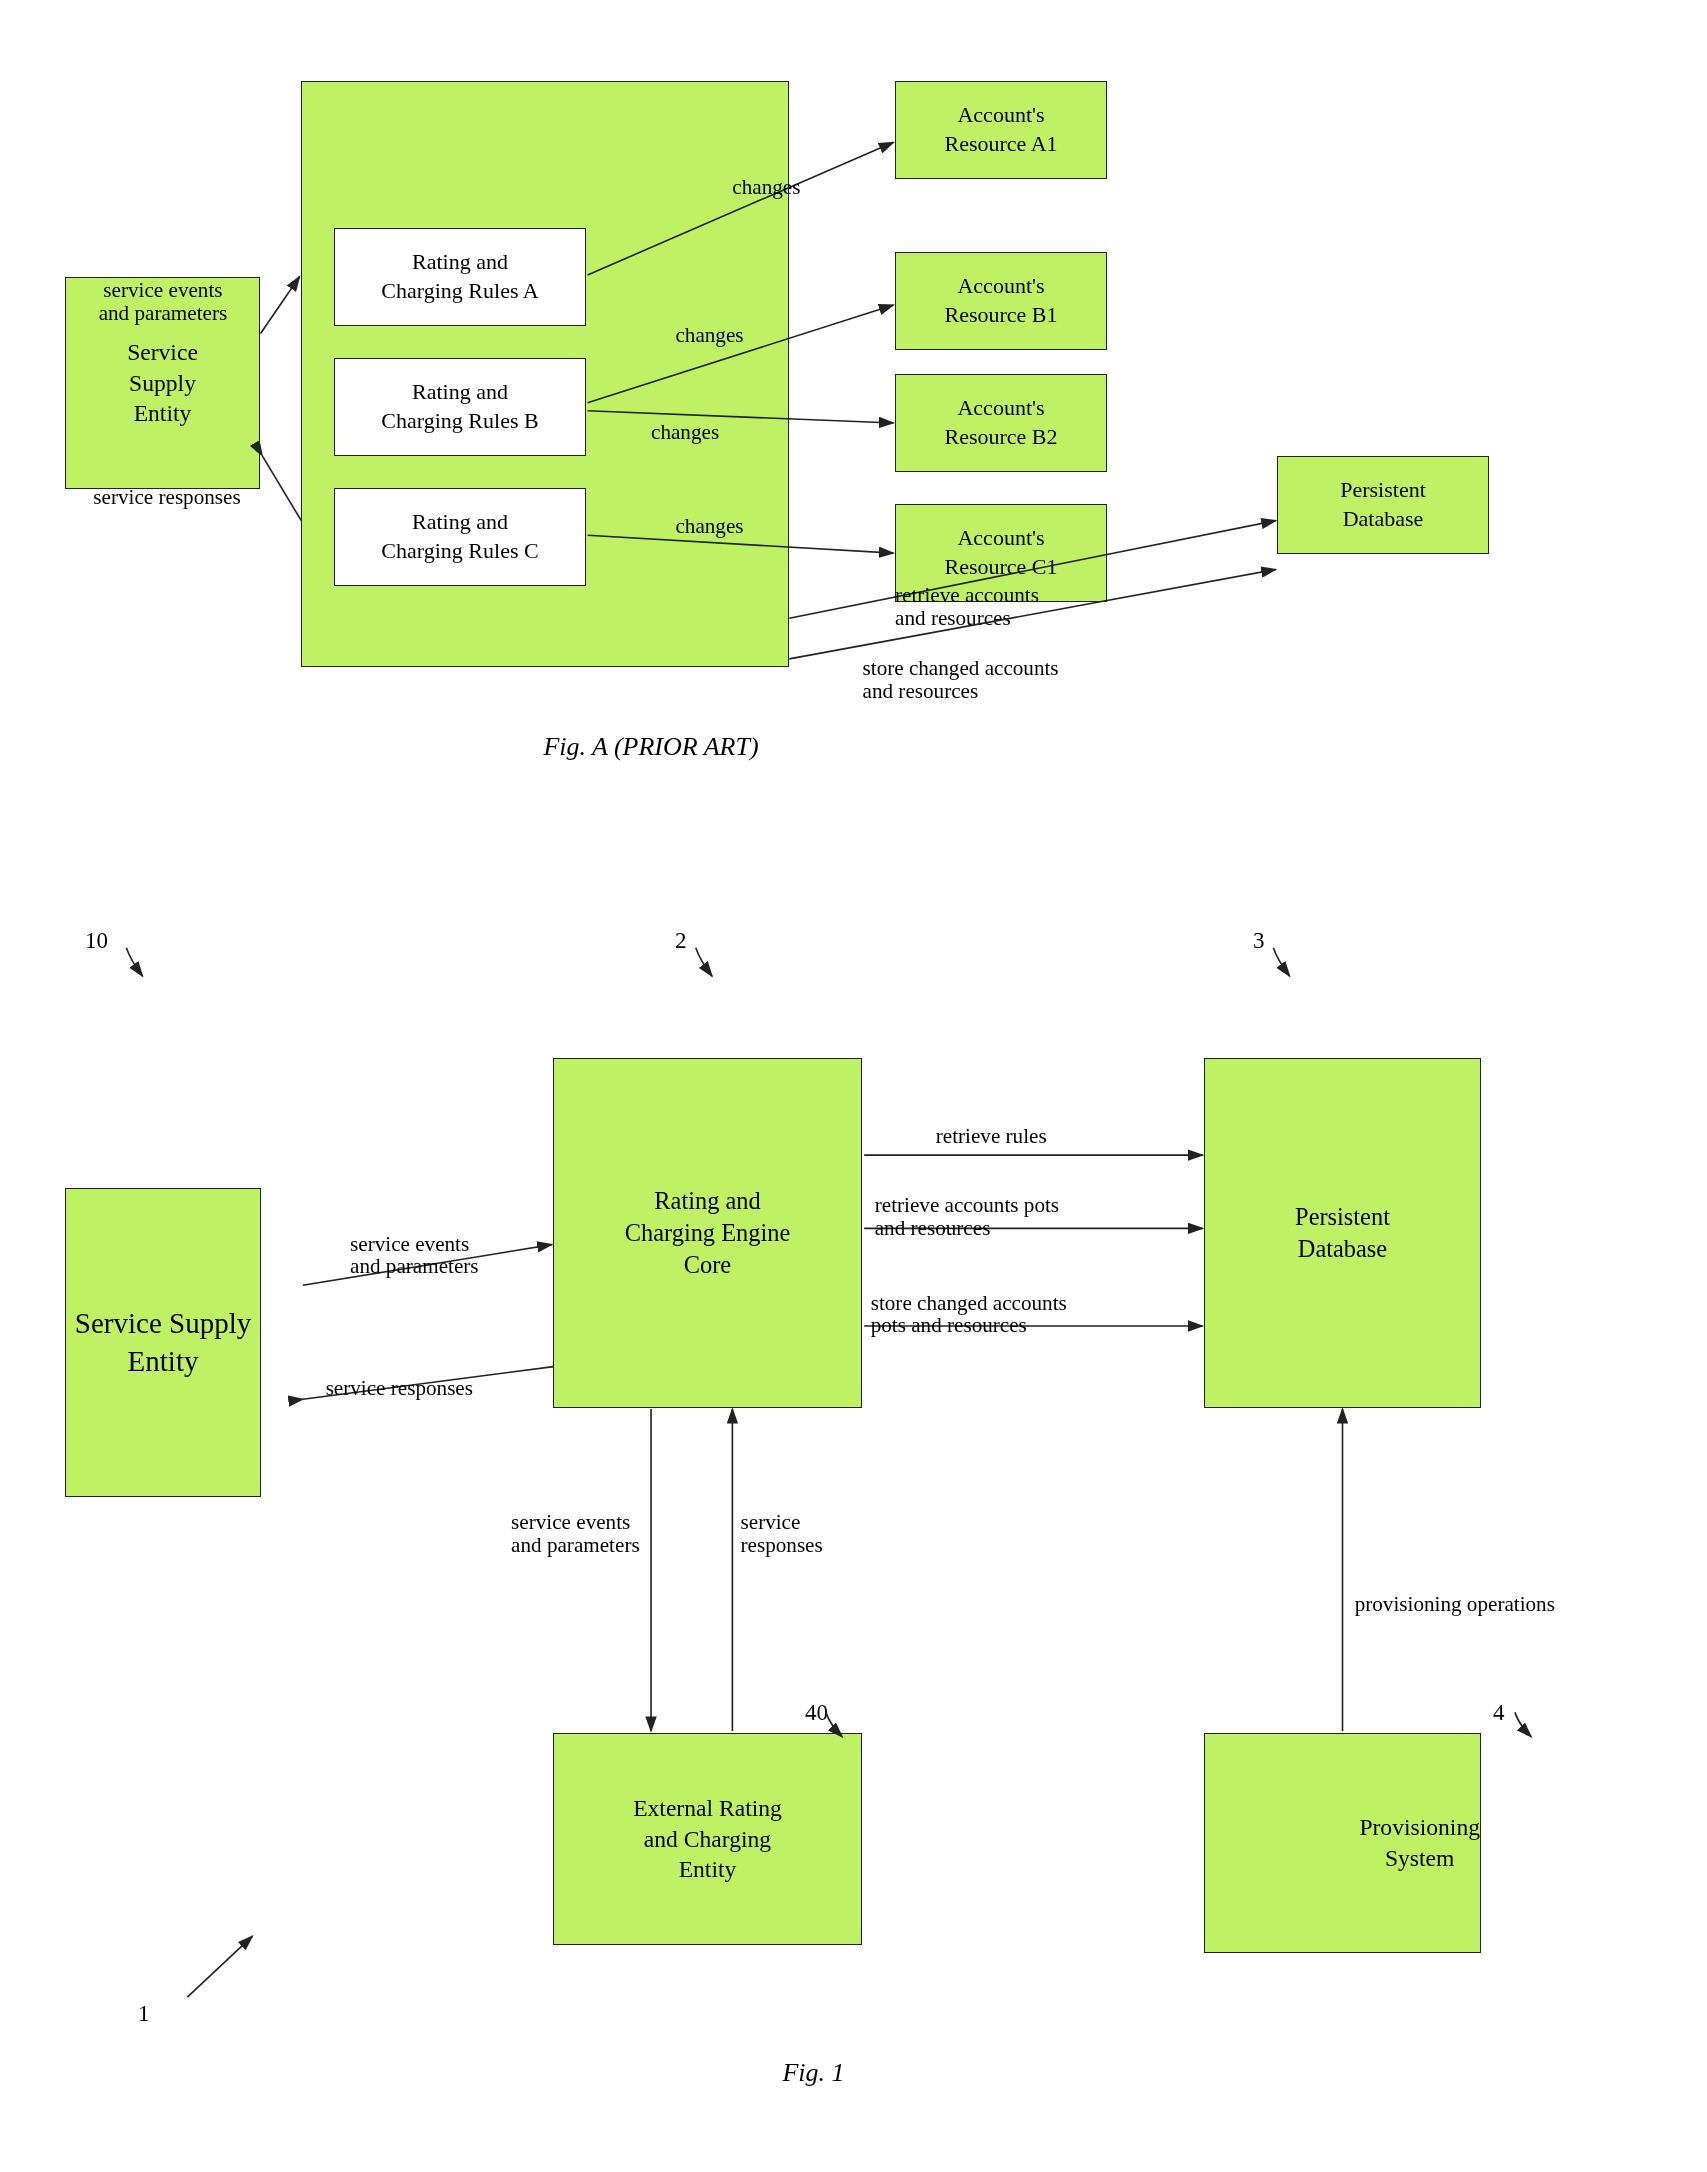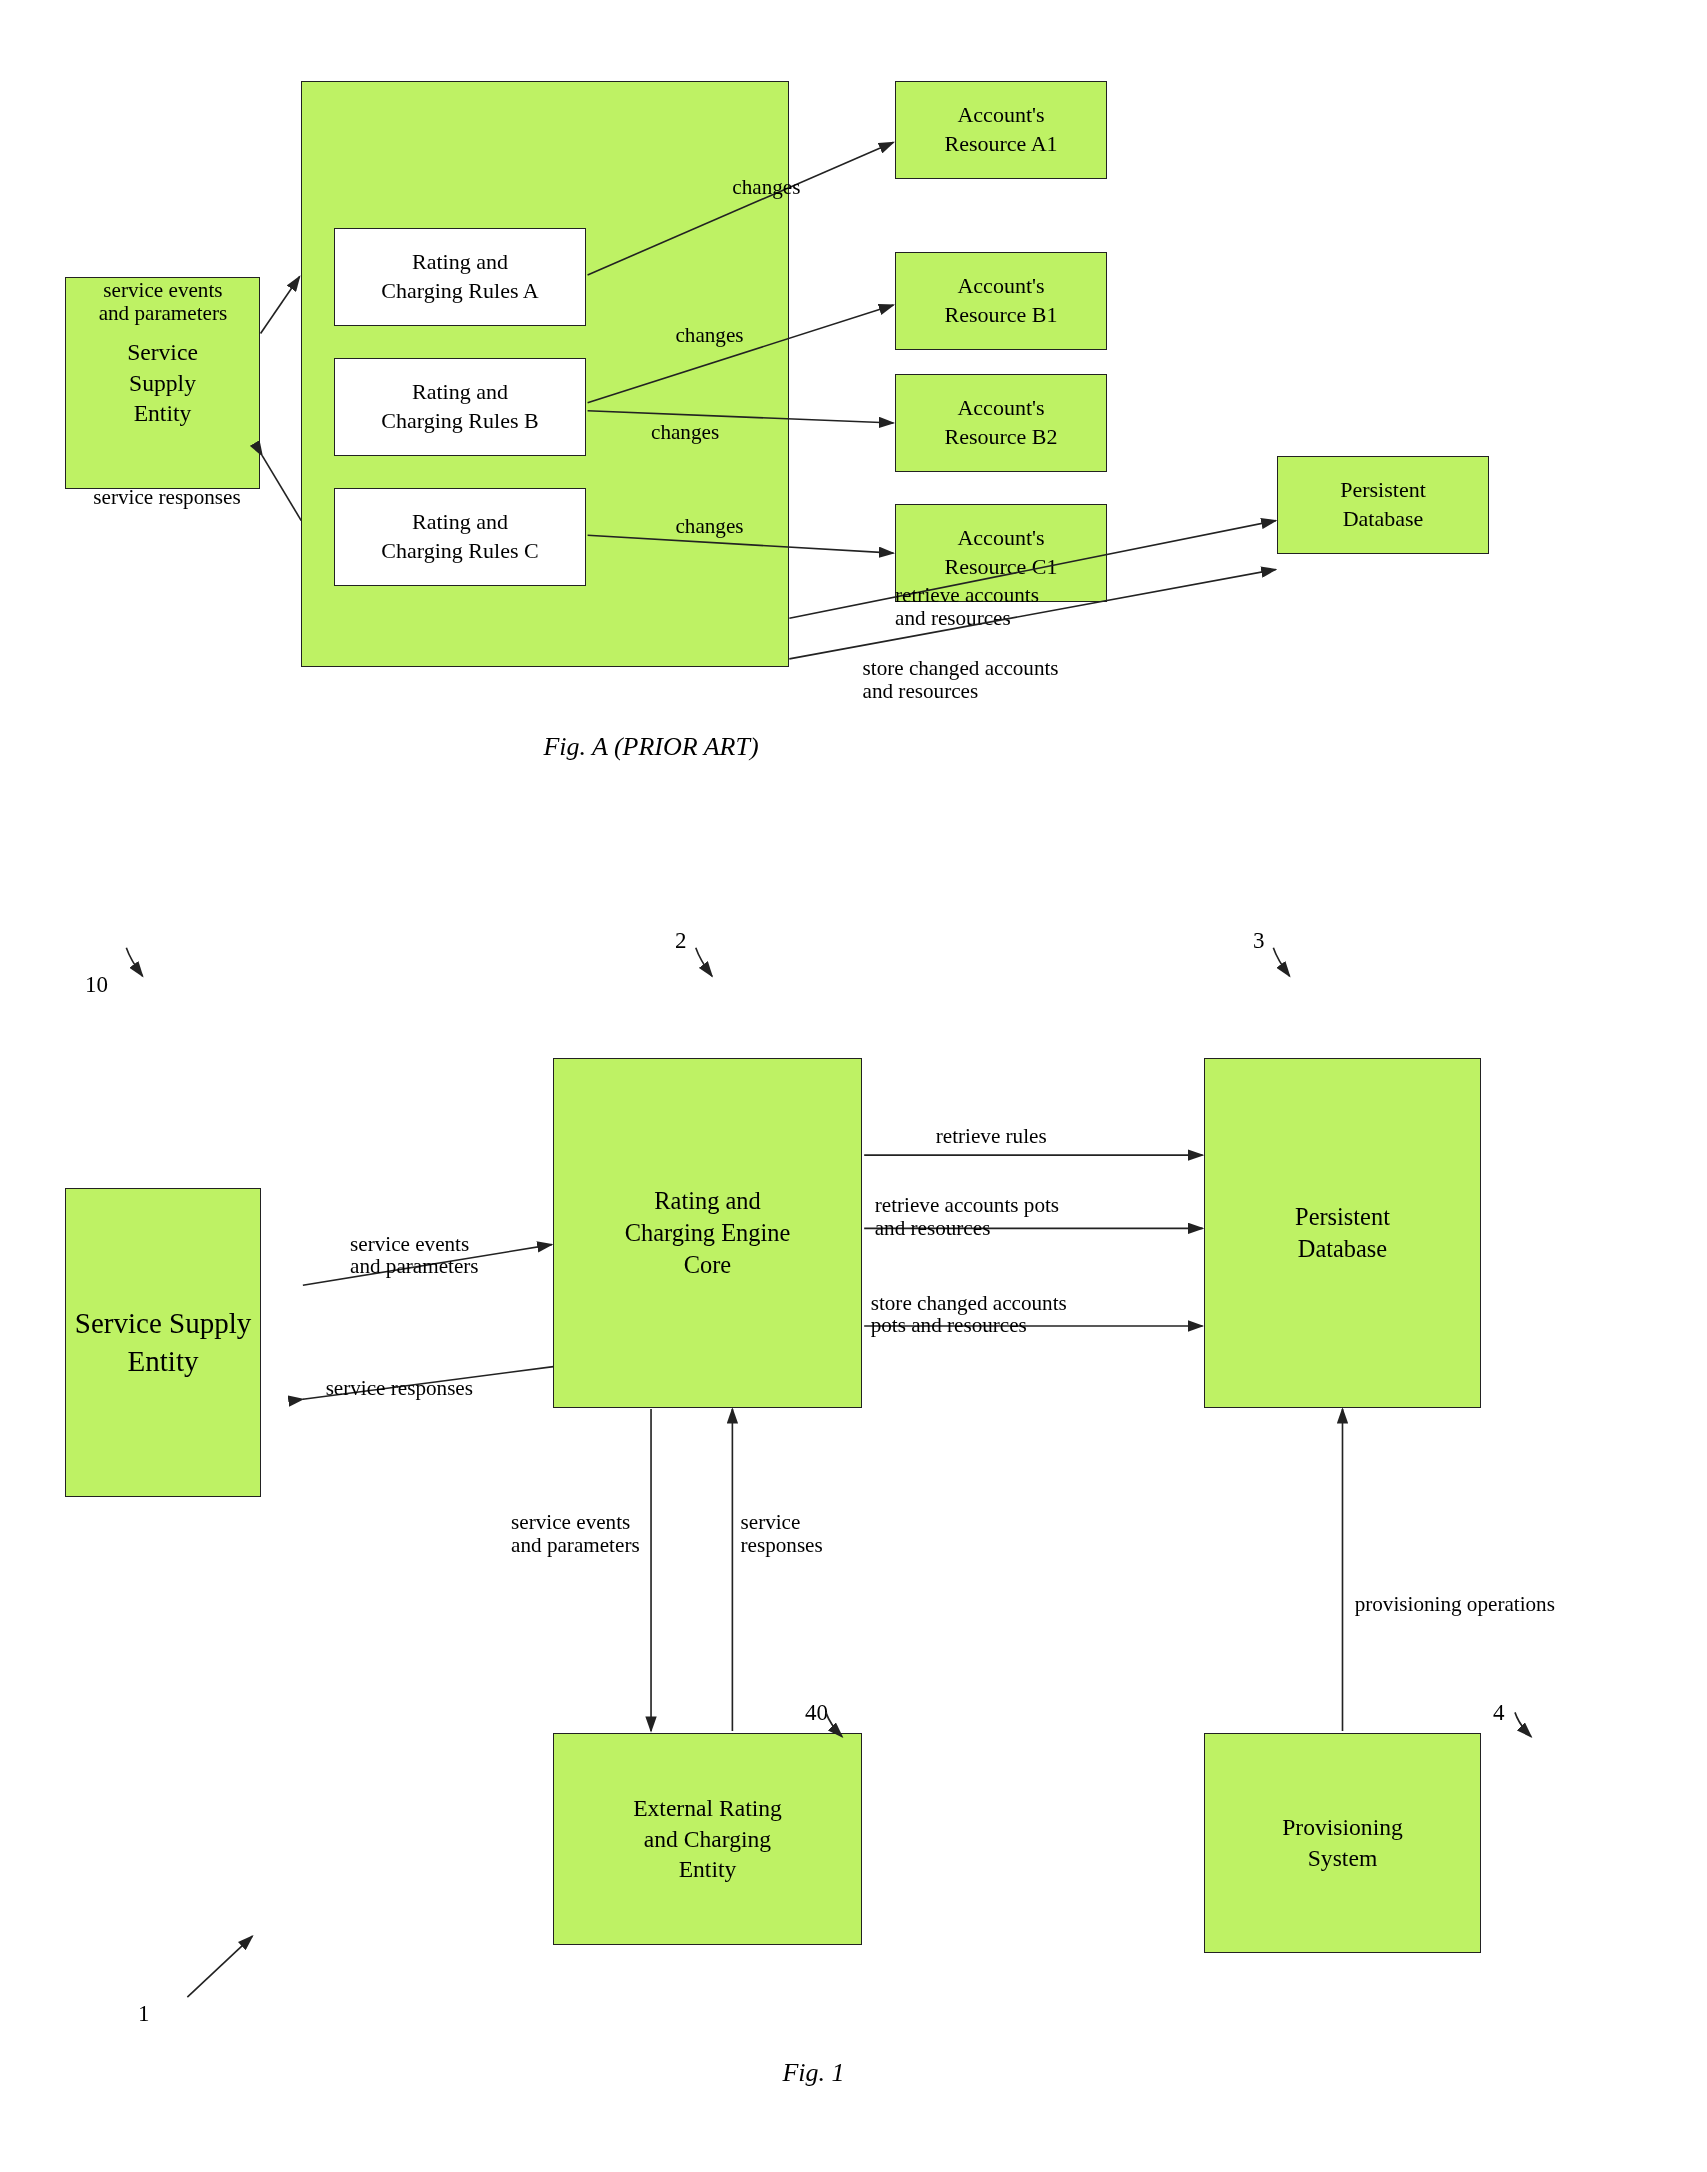--- a/index.html
+++ b/index.html
@@ -116,21 +116,21 @@
   </div>
 
   <div class="box" style="left:1277px; top:456px; width:212px; height:98px; font-size:22px;">
     <span>Persistent<br>Database</span>
   </div>
 
   <div class="fig-caption" style="left:407px; top:732px; width:488px;">
     <span>Fig. A (PRIOR ART)</span>
   </div>
 
-  <div class="ref-num" style="left:85px; top:928px;margin-top:44px;">
+  <div class="ref-num" style="left:85px; top:928px;">
     <span>10</span>
   </div>
 
   <div class="ref-num" style="left:675px; top:928px;">
     <span>2</span>
   </div>
 
   <div class="ref-num" style="left:1253px; top:928px;">
     <span>3</span>
   </div>
@@ -156,21 +156,21 @@
   </div>
 
   <div class="box" style="left:1204px; top:1058px; width:277px; height:350px; font-size:24.4px;">
     <span>Persistent<br>Database</span>
   </div>
 
   <div class="box" style="left:553px; top:1733px; width:309px; height:212px; font-size:23.6px;">
     <span>External Rating<br>and Charging<br>Entity</span>
   </div>
 
-  <div class="box" style="left:1204px; top:1733px; width:277px; height:220px; font-size:23.6px;">
+  <div class="box" style="left:1204px; top:1733px; width:277px; height:220px; font-size:23.6px;justify-content:flex-end;">
     <span>Provisioning<br>System</span>
   </div>
 
   <div class="fig-caption" style="left:651px; top:2058px; width:325px;">
     <span>Fig. 1</span>
   </div>
 
   <svg class="arrows-svg" viewBox="0 0 2099 2670" width="1708" height="2172">
     <defs>
       <marker id="arrowhead" markerWidth="10" markerHeight="7" refX="9" refY="3.5" orient="auto">

